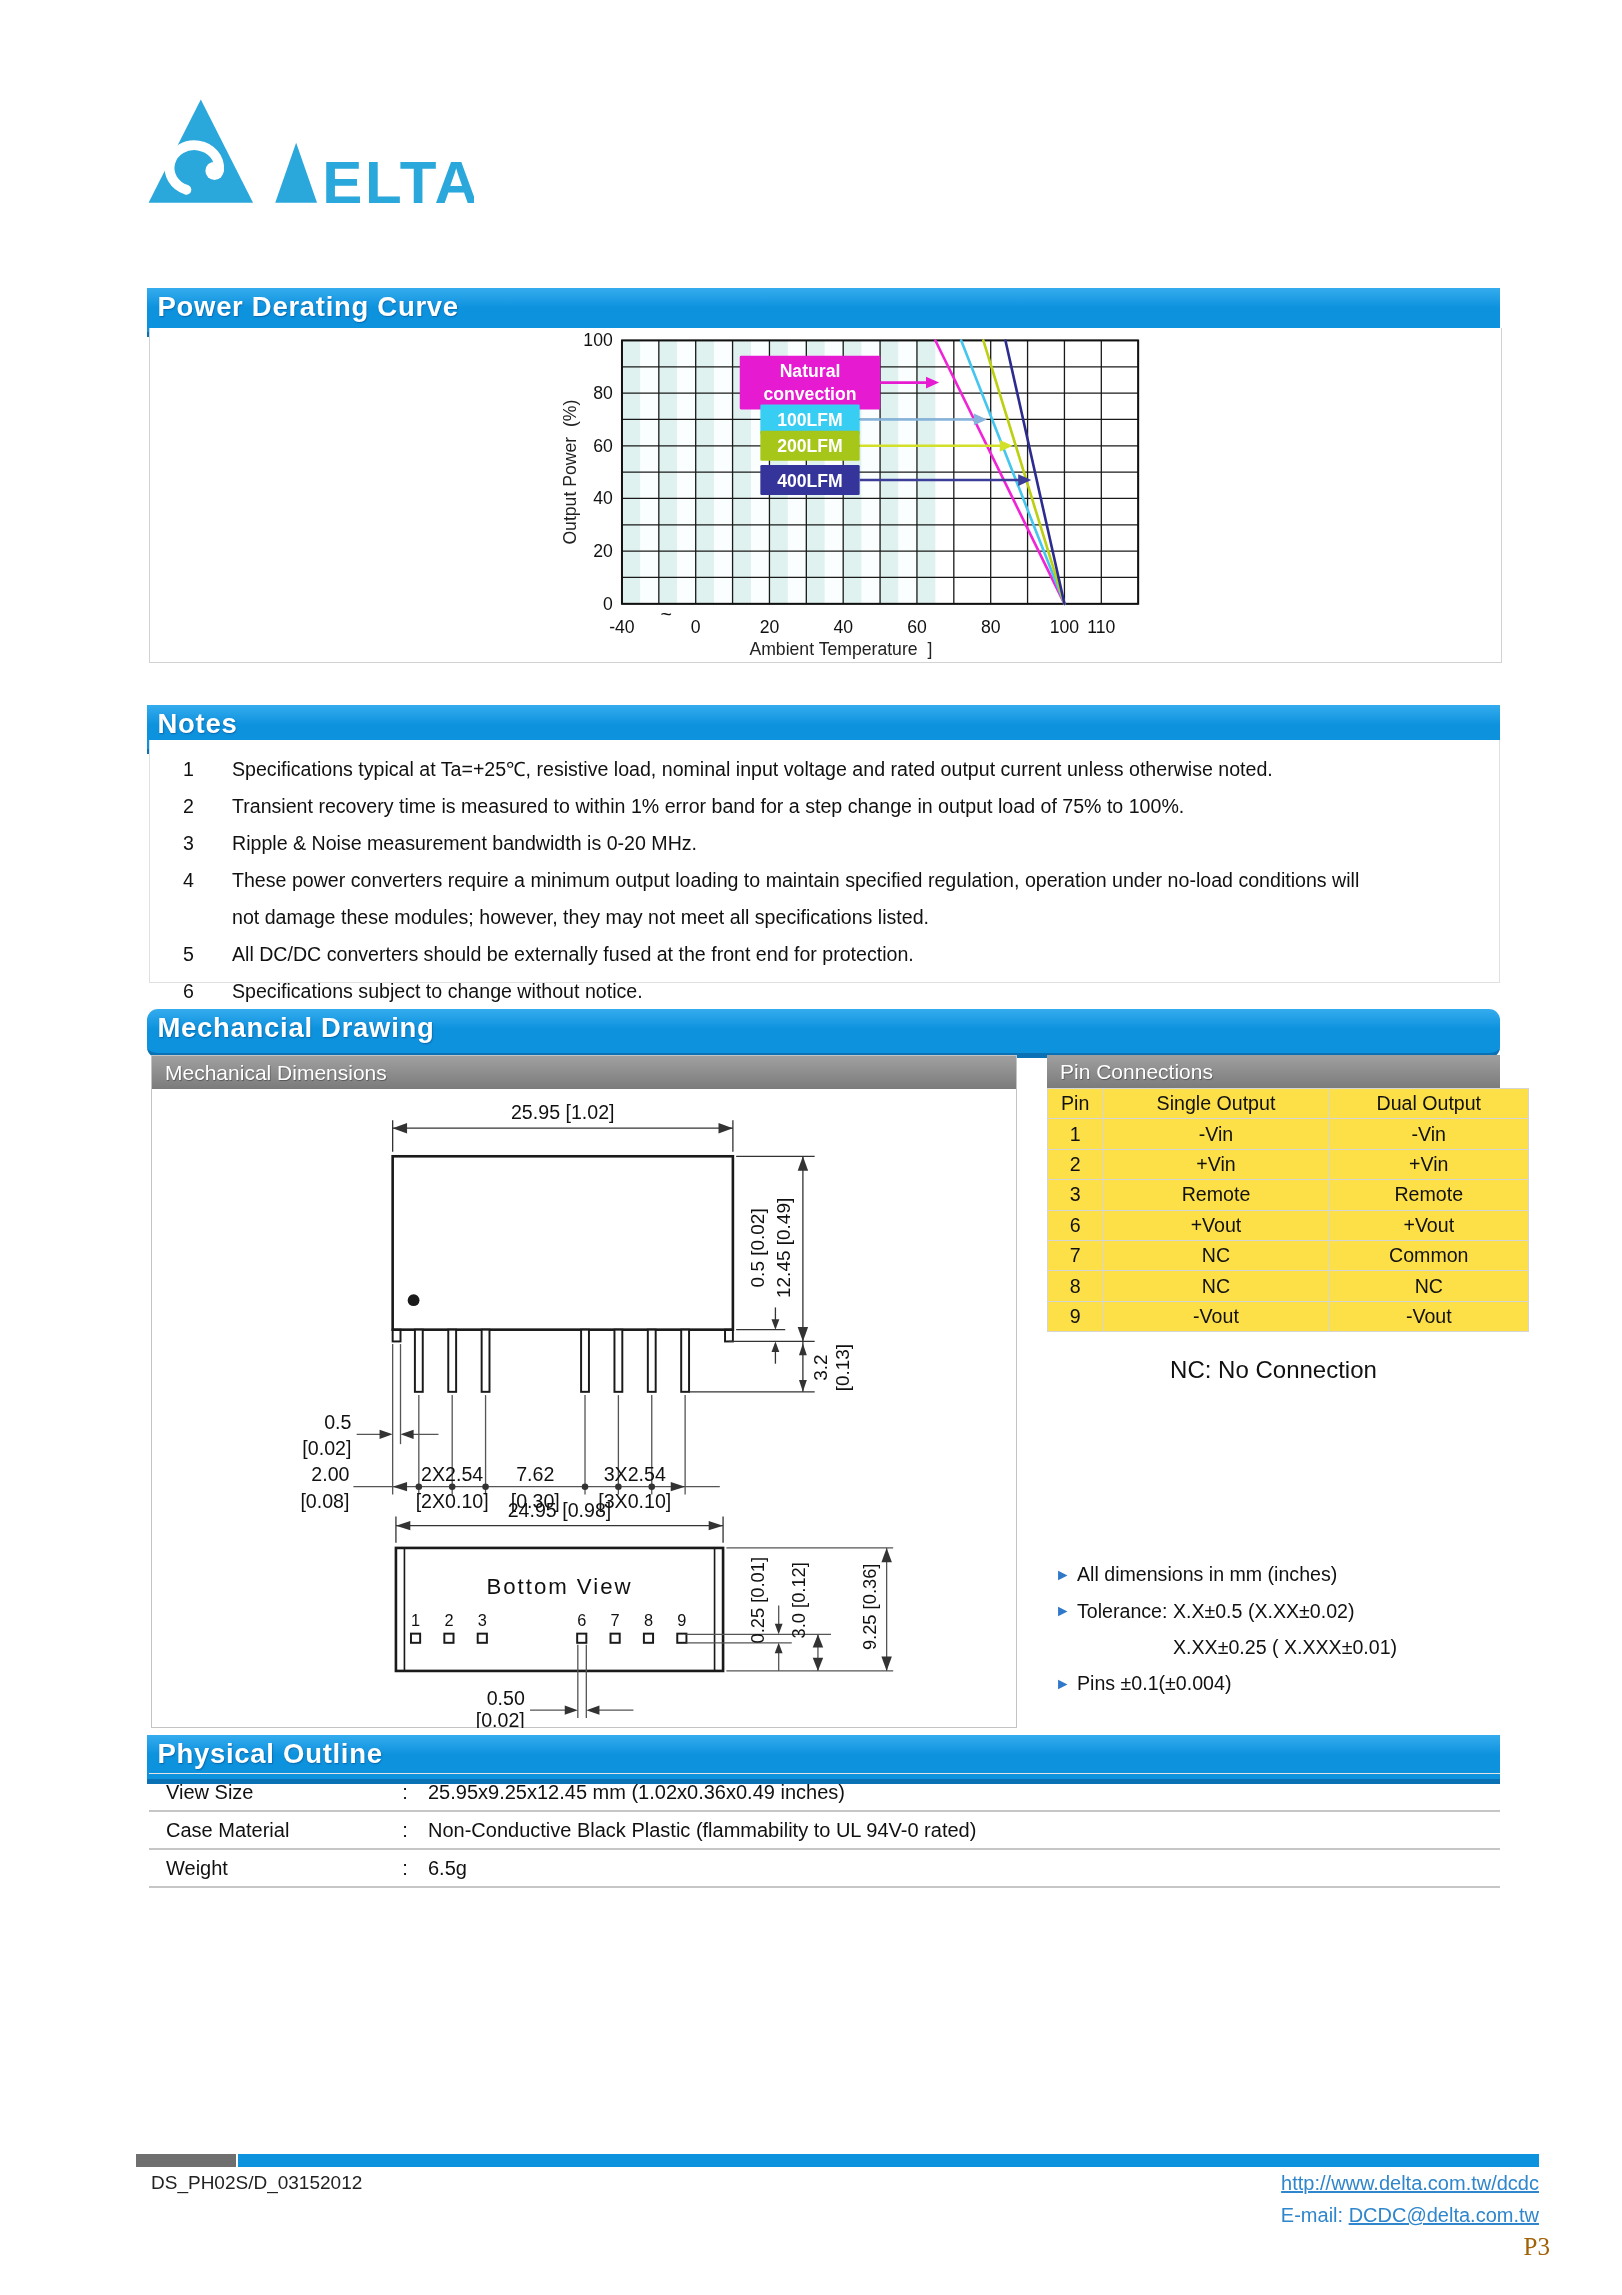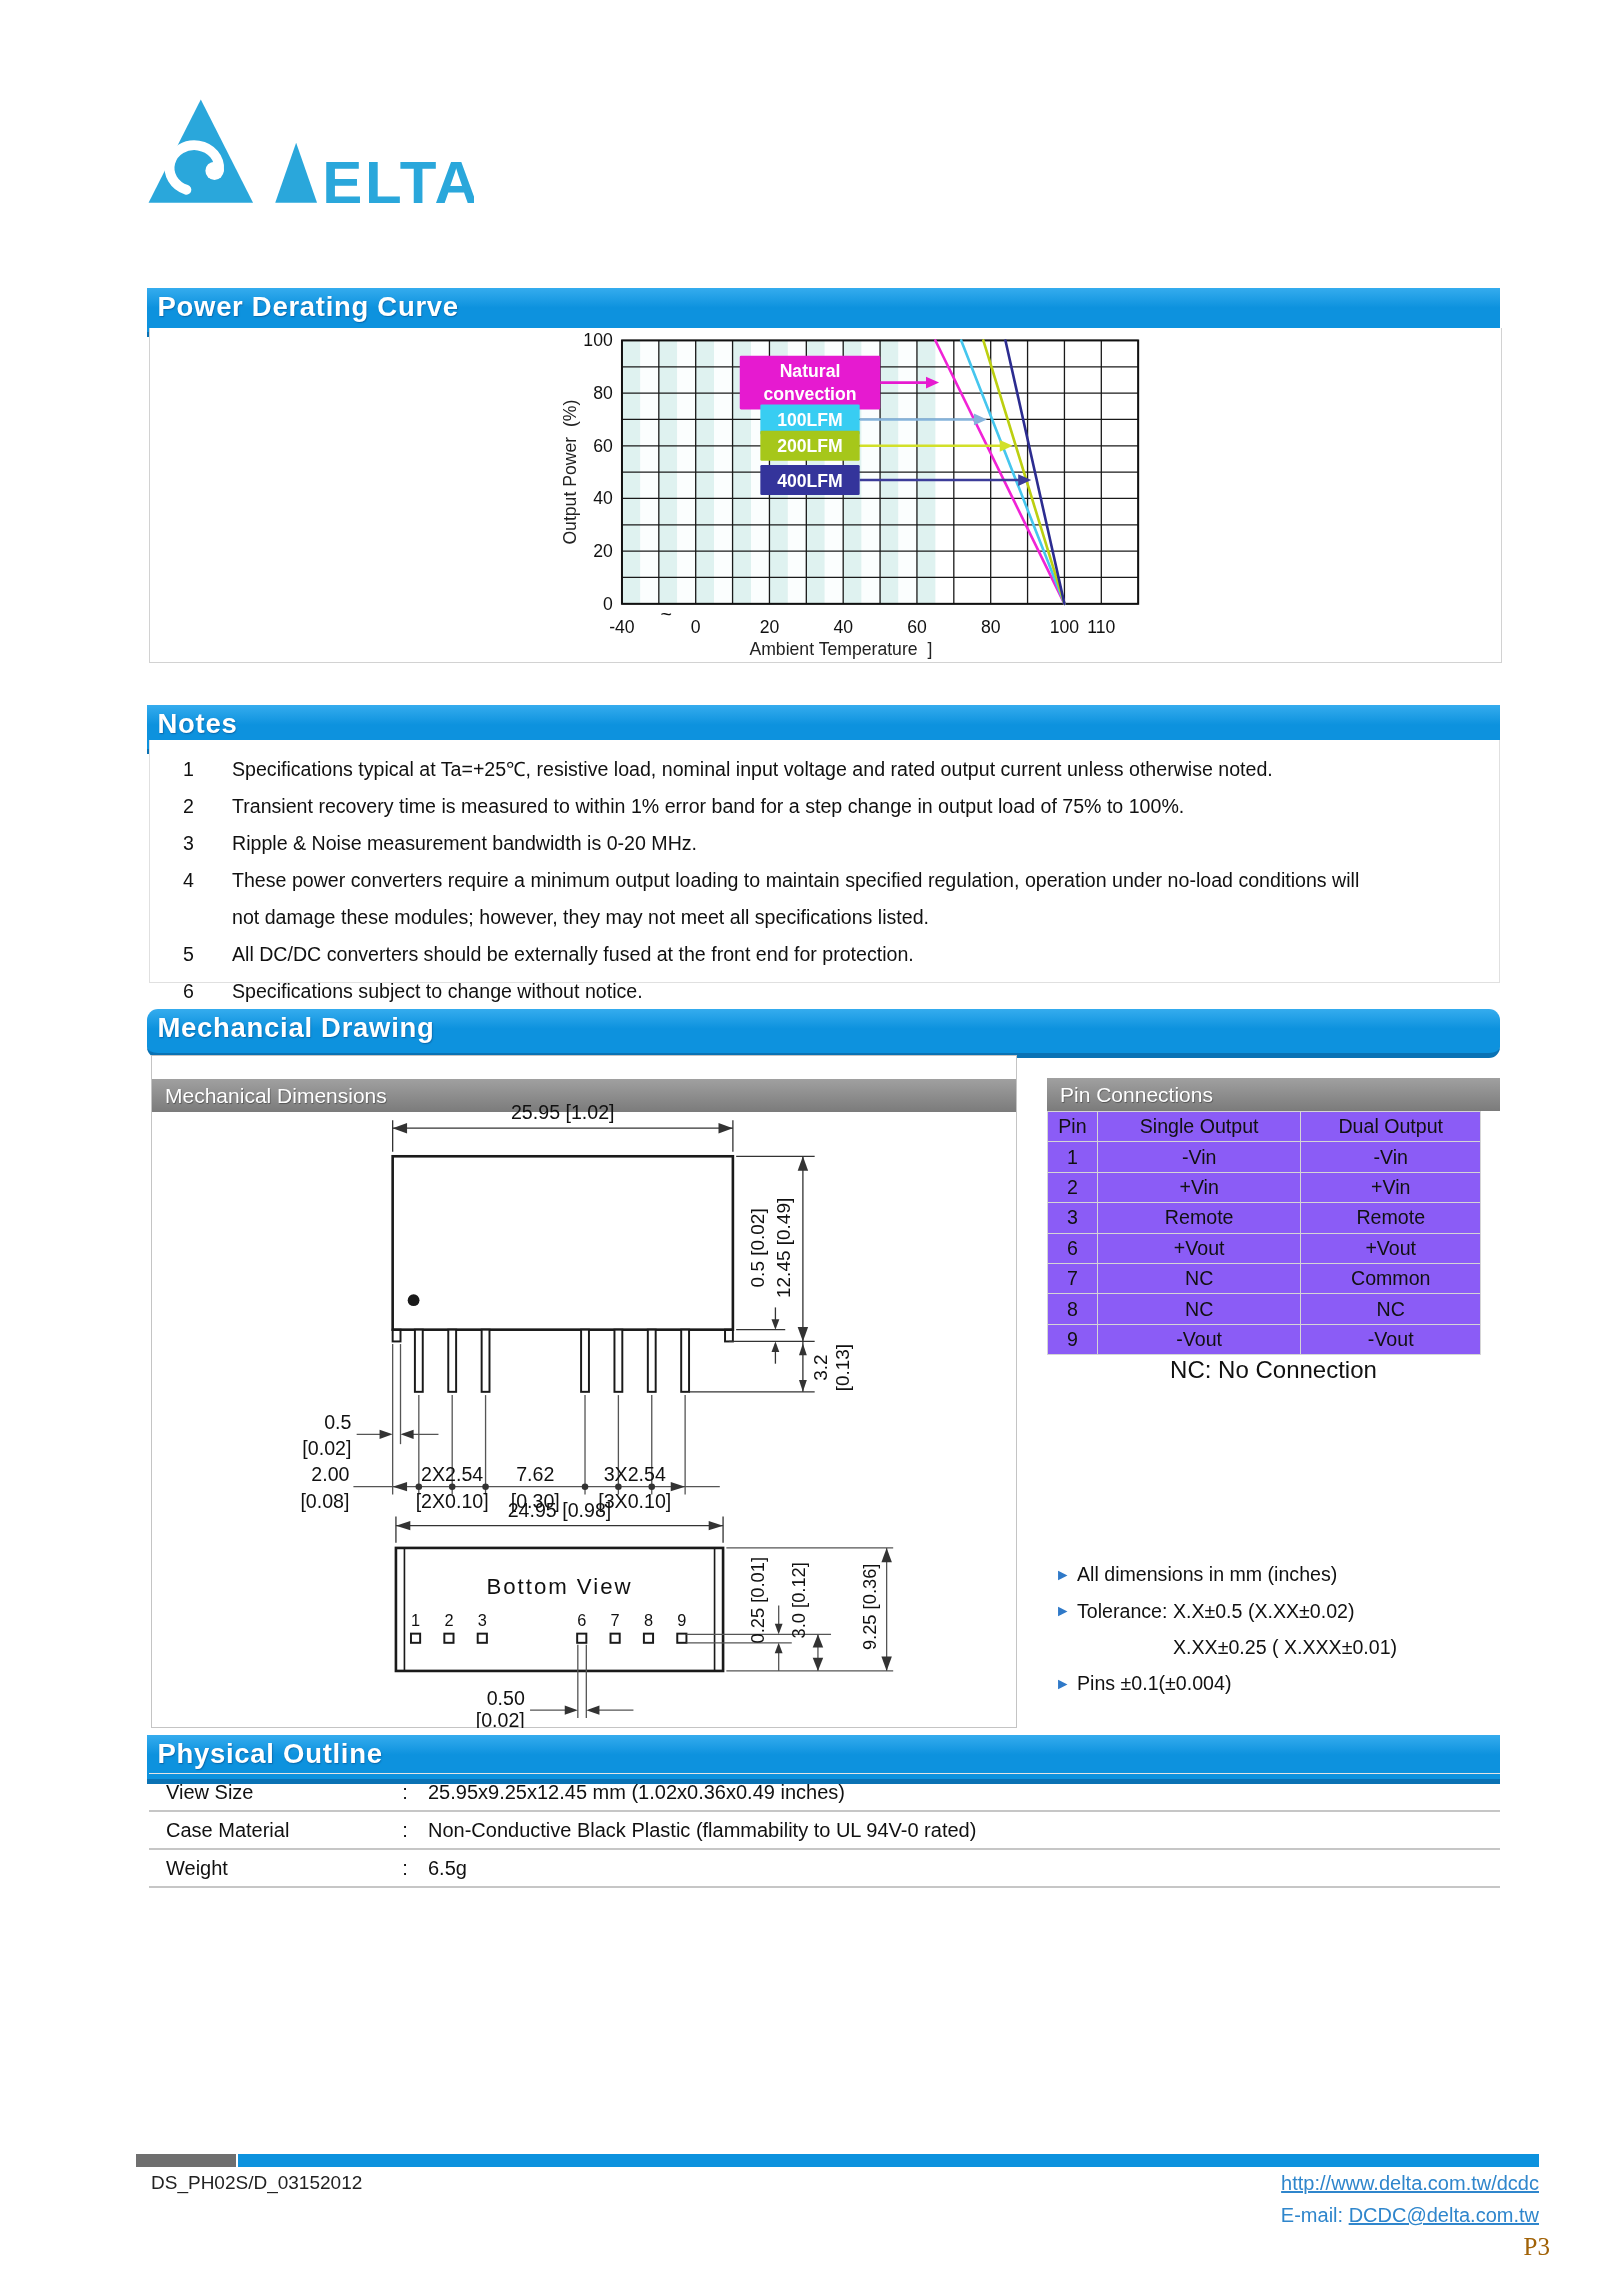--- a/index.html
+++ b/index.html
@@ -35,27 +35,26 @@
   
   .mech-box{
     position:absolute;left:151px;top:1055px;width:866px;height:673px;
     border:1.3px solid #c4c4c4;background:#fff;box-sizing:border-box;
   }
   .gray-bar{
     background:linear-gradient(#a0a0a0,#7b7b7b);
     color:#fff;font-size:21px;height:33px;line-height:33px;
     padding-left:13px;box-sizing:border-box;
     text-shadow:0.7px 0.7px 0.7px rgba(0,0,0,.35);
-    margin-top:23px;
   }
   .pin-panel{
     position:absolute;left:1047px;top:1055px;width:453px;box-sizing:border-box;
   }
   table.pin-table{
-    border-collapse:collapse;width:434px;background:#8b5cf6;
+    border-collapse:collapse;width:482px;background:#fde047;
     border:1.3px solid #c9c9c9;
     padding-left:20px;
   }
   table.pin-table td,table.pin-table th{
     border:1.3px solid #d5d5d5;height:29.4px;text-align:center;
     font-size:19.6px;font-weight:normal;color:#111;padding:0;
   }
   table.pin-table th{font-size:19.6px;}
   .nc-note{
     position:absolute;left:1047px;top:1356px;width:453px;text-align:center;

